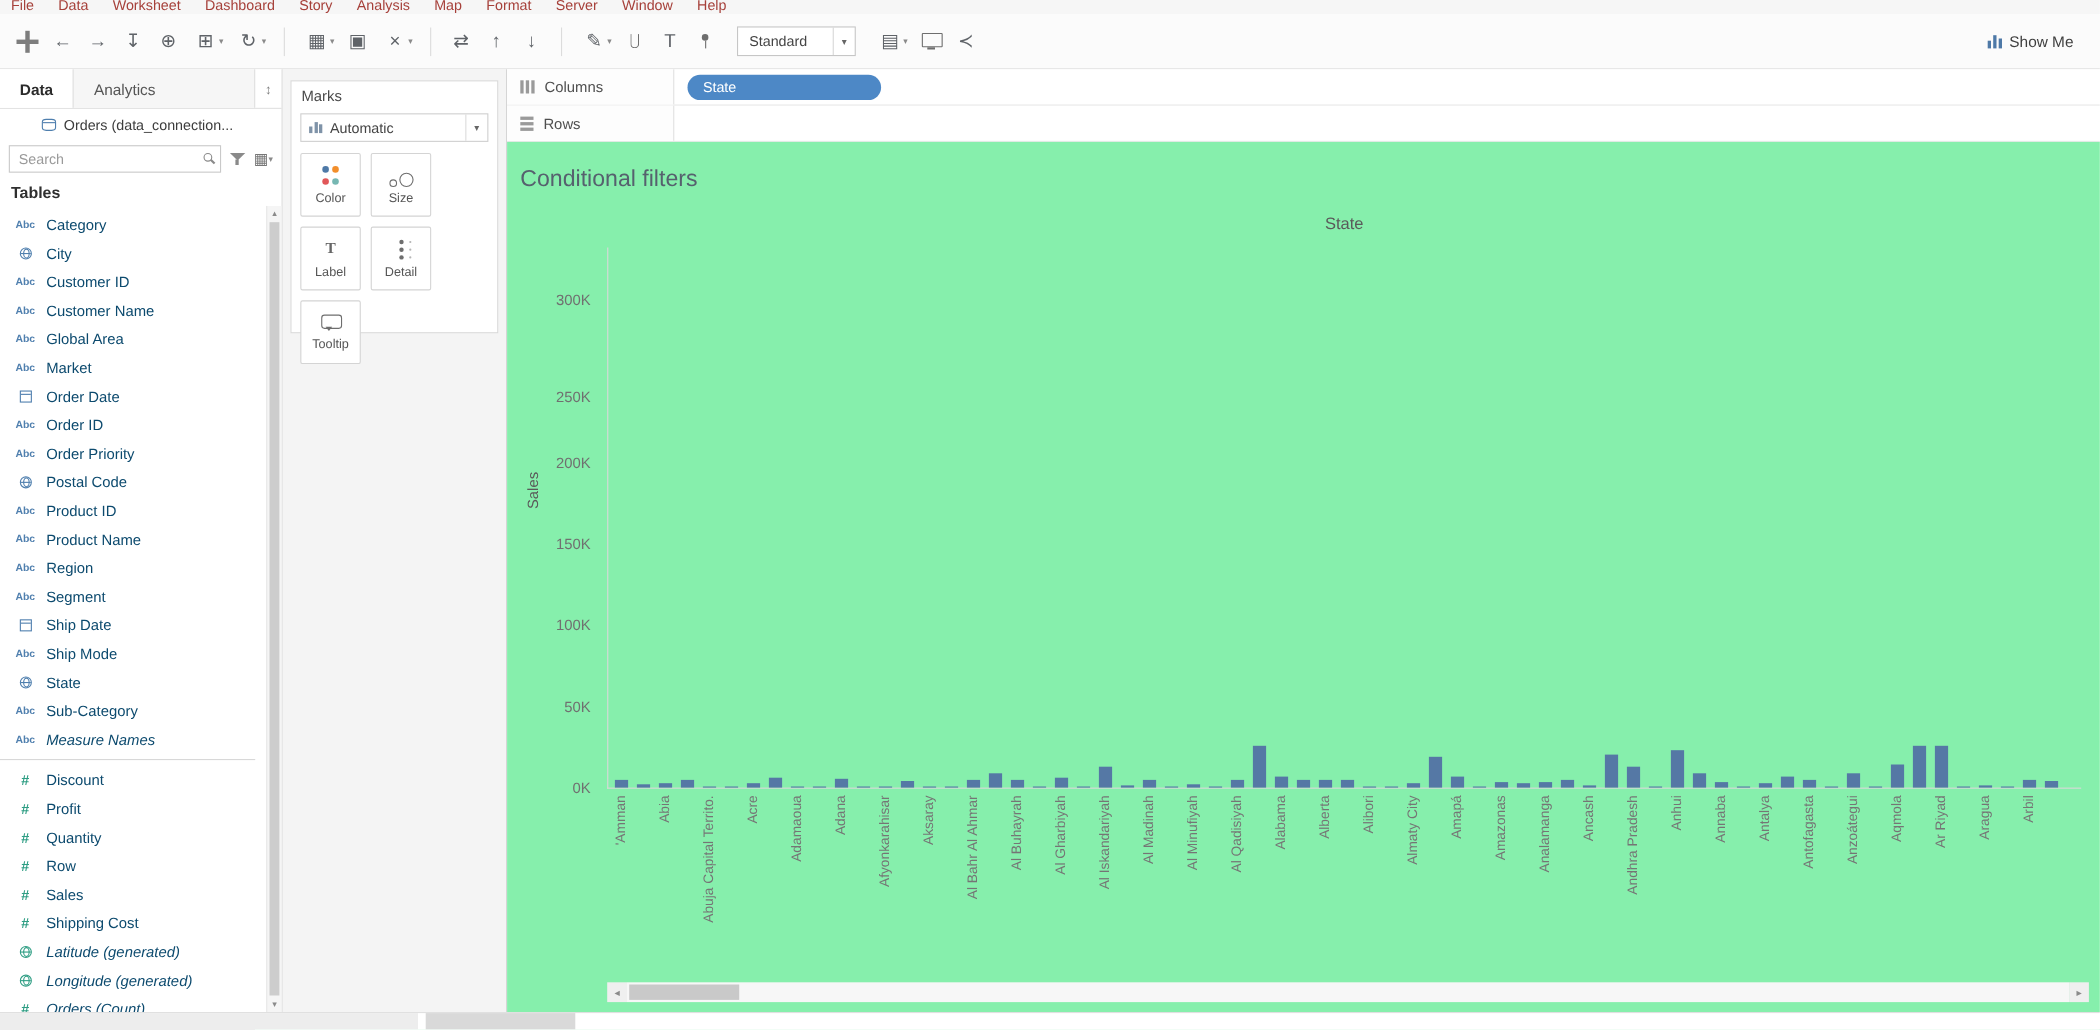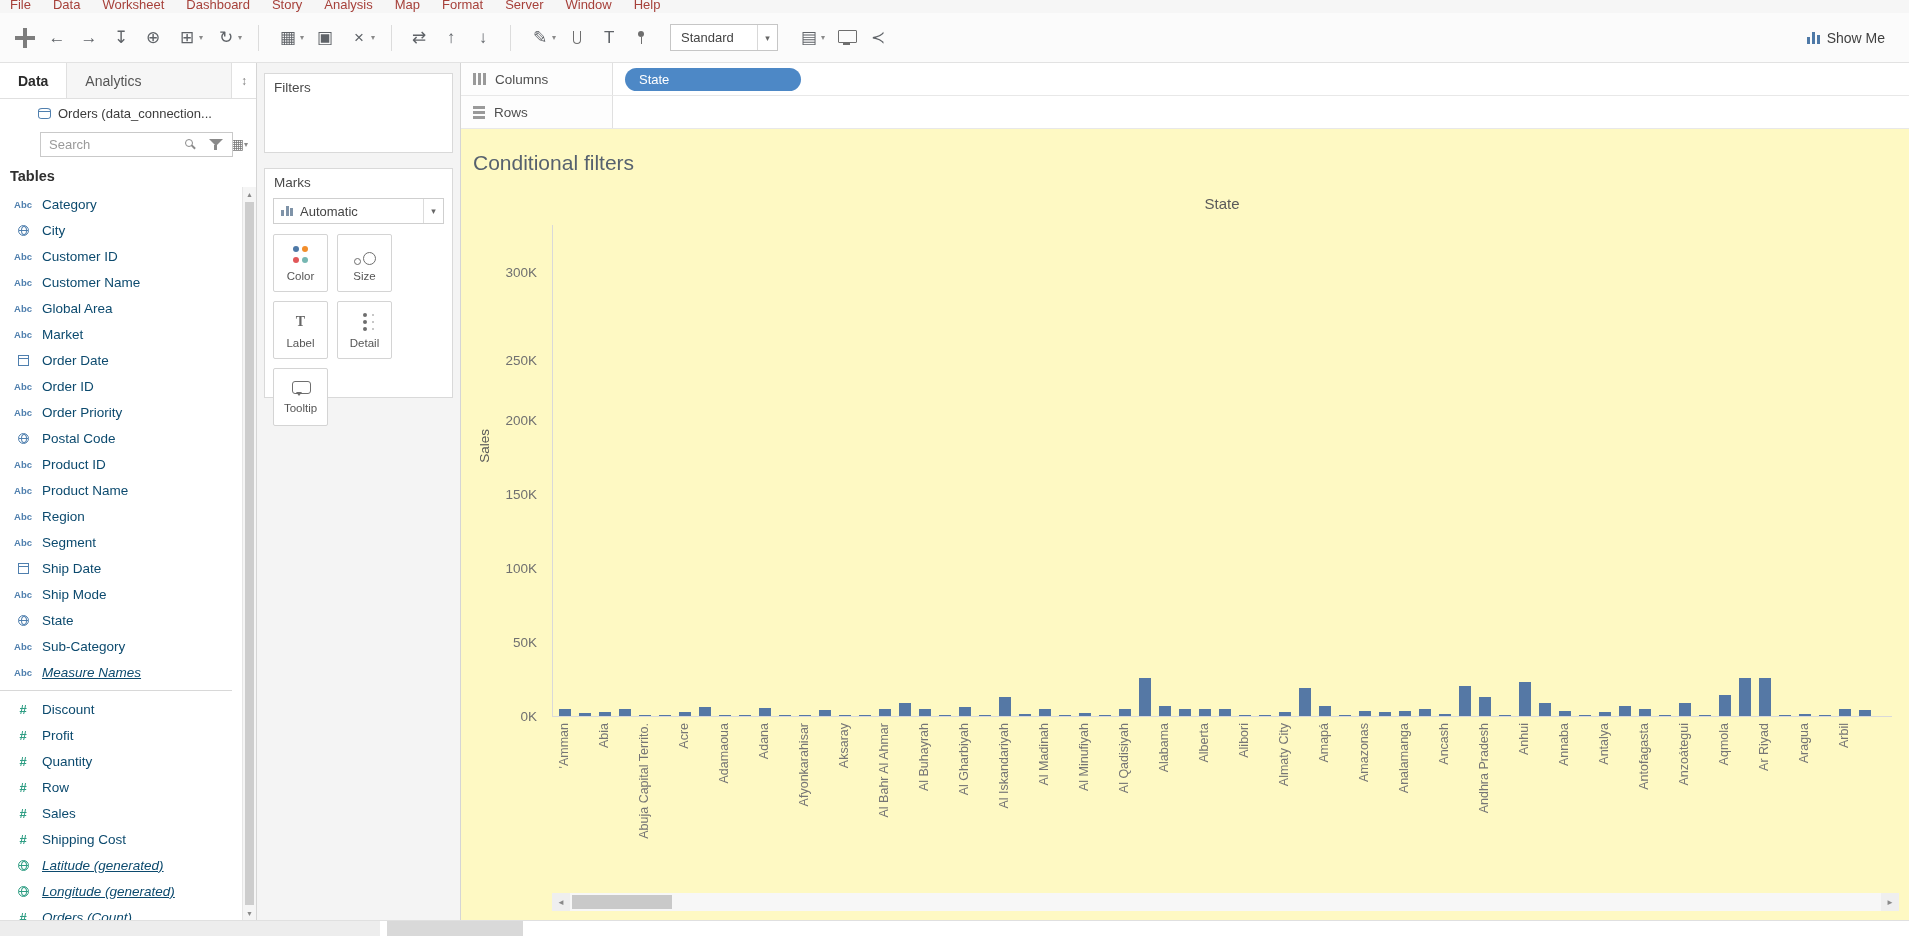--- a/index.html
+++ b/index.html
@@ -49,21 +49,21 @@
   .tab-data { color:#2b2b2b; font-weight:bold; background:#fff; }
   .tab-analytics { color:#555; background:#f6f6f6; border-left:1px solid #e0e0e0; border-right:1px solid #e0e0e0; flex:1; }
   .pane-ctl { width:24px; display:flex; align-items:center; justify-content:center; color:#7c7c7c; font-size:12px; cursor:pointer; }
   .ds-row { height:28px; display:flex; align-items:center; gap:7px; padding:0 10px;margin-left:28px; }
   .db-icon { width:13px; height:11px; border:1.5px solid #4f7fae; border-radius:4px/3px; position:relative; }
   .db-icon::before { content:""; position:absolute; top:2px; left:0; right:0; border-top:1px solid #4f7fae; }
   .ds-label { font-size:13px; color:#3c3c3c; white-space:nowrap; overflow:hidden; }
   .search-row { height:34px; display:flex; align-items:center; padding:0 8px; gap:8px; }
   .search-wrap { position:relative; flex:1; }
   .search-input { width:100%; height:25px; border:1px solid #c9c9c9; padding:0 22px 0 8px; font-size:13px;
-    font-family:"Liberation Sans",sans-serif; color:#333; outline:none;margin-left:32px; }
+    font-family:"Liberation Sans",sans-serif; color:#333; outline:none; }
   .search-input::placeholder { color:#9a9a9a; }
   .search-glass { position:absolute; right:8px; top:7px; width:8px; height:8px; border:1.5px solid #8a8a8a; border-radius:50%; }
   .search-glass::after { content:""; position:absolute; width:5px; height:1.5px; background:#8a8a8a;
     transform:rotate(45deg); right:-4px; bottom:-2px; }
   .funnel { position:relative; width:14px; height:13px; }
   .funnel::before { content:""; position:absolute; top:1px; left:0; border-left:7px solid transparent;
     border-right:7px solid transparent; border-top:7px solid #8a8a8a; }
   .funnel::after { content:""; position:absolute; top:7px; left:5.5px; width:3px; height:5px; background:#8a8a8a; }
   .grid-view { display:flex; align-items:center; gap:2px; color:#777; font-size:14px; cursor:pointer; }
   .tables-header { padding:7px 10px 3px; font-size:14.5px; font-weight:bold; color:#2f2f2f; }
@@ -73,21 +73,21 @@
   .f-icon.dimension { color:#4f7fae; }
   .f-icon.measure { color:#2f9e84; }
   .icon-abc { font-size:9.5px; font-weight:bold; letter-spacing:0; }
   .icon-hash { font-size:13px; font-weight:bold; }
   .icon-globe i { position:relative; display:block; width:11px; height:11px; border:1px solid currentColor; border-radius:50%; }
   .icon-globe i::before { content:""; position:absolute; left:0; right:0; top:4px; border-top:1px solid; }
   .icon-globe i::after { content:""; position:absolute; top:0; bottom:0; left:2.5px; width:4px; border:1px solid; border-radius:50%; }
   .icon-calendar i { position:relative; display:block; width:11px; height:11px; border:1px solid currentColor; }
   .icon-calendar i::before { content:""; position:absolute; left:0; right:0; top:2px; border-top:1px solid; }
   .f-name { font-size:13.5px; color:#0c4a6e; white-space:nowrap; }
-  .f-name.italic { font-style:italic;text-decoration:underline; }
+  .f-name.italic { font-style:italic; }
   .field-divider { border-top:1px solid #d8d8d8; margin:5px 8px 5px 0; }
   .v-scroll { position:absolute; right:0; top:0; bottom:0; width:14px; background:#f5f5f5; border-left:1px solid #e6e6e6; }
   .v-scroll .arr { position:absolute; left:0; right:0; height:14px; display:flex; align-items:center; justify-content:center;
     font-size:7px; color:#8a8a8a; cursor:pointer; }
   .v-scroll .arr.up { top:0; } .v-scroll .arr.down { bottom:0; }
   .v-thumb { position:absolute; left:2px; right:2px; top:15px; bottom:15px; background:#cdcdcd; cursor:pointer; }
 
   
   .middle { width:204px; background:#f4f4f4; border-right:1px solid #d5d5d5; padding:10px 7px; display:flex;
     flex-direction:column; gap:15px; }
@@ -128,21 +128,21 @@
   .shelf-row { height:33px; display:flex; align-items:stretch; border-bottom:1px solid #e8e8e8; }
   .shelf-head { width:152px; display:flex; align-items:center; gap:9px; padding-left:12px;
     border-right:1px solid #e0e0e0; background:#fdfdfd; }
   .shelf-head-label { font-size:13.5px; color:#4f4f4f; }
   .cols-icon { display:flex; gap:2px; } .cols-icon i { width:3px; height:12px; background:#9a9a9a; display:block; }
   .rows-icon { display:flex; flex-direction:column; gap:2px; } .rows-icon i { width:12px; height:3px; background:#9a9a9a; display:block; }
   .shelf-area { flex:1; display:flex; align-items:center; gap:6px; padding-left:12px; }
   .pill { width:176px; height:23px; border-radius:12px; color:#fff; font-size:13px;
     display:flex; align-items:center; padding:0 14px; cursor:pointer; white-space:nowrap; }
 
-  .chart-panel { position:relative; flex:1; background:#fef9c3; overflow:hidden; }
+  .chart-panel { position:relative; flex:1; background:#86efac; overflow:hidden; }
   .chart-title { position:absolute; left:12px; top:22px; font-size:21px; color:#56616e; }
   .col-header { position:absolute; left:91px; width:1340px; top:66px; text-align:center; font-size:15px; color:#5a5a5a; }
   .sales-label { position:absolute; left:16px; top:300px; writing-mode:vertical-rl; transform:rotate(180deg);
     font-size:13.5px; color:#5a5a5a; }
   .y-axis { position:absolute; left:0; top:0; width:82px; height:100%; }
   .ytick { position:absolute; left:0; width:76px; text-align:right; font-size:13.5px; color:#707070; }
   .plot-area { position:absolute; left:91px; top:96px; width:1340px; height:492px;
     border-left:1px solid #d9d9d9; border-bottom:1px solid #d9d9d9; }
   .bars { position:absolute; left:6px; right:0; top:0; bottom:0; display:flex; align-items:flex-end; gap:8px; }
   .bar { width:12px; flex:none; }
@@ -402,23 +402,20 @@
         </div>
       <div class="v-scroll">
         <span class="arr up">▲</span>
         <span class="v-thumb"></span>
         <span class="arr down">▼</span>
       </div>
     </div>
   </div>
 
   <div class="middle">
-    <div class="card card-filters">
-      <div class="card-label">Filters</div>
-    </div>
     <div class="card card-marks">
       <div class="card-label">Marks</div>
       <div class="auto-dd">
         <span class="auto-icon">
             <i></i>
             <i></i>
             <i></i>
           </span>
         <span class="auto-label">Automatic</span>
         <span class="auto-caret">▾</span>

